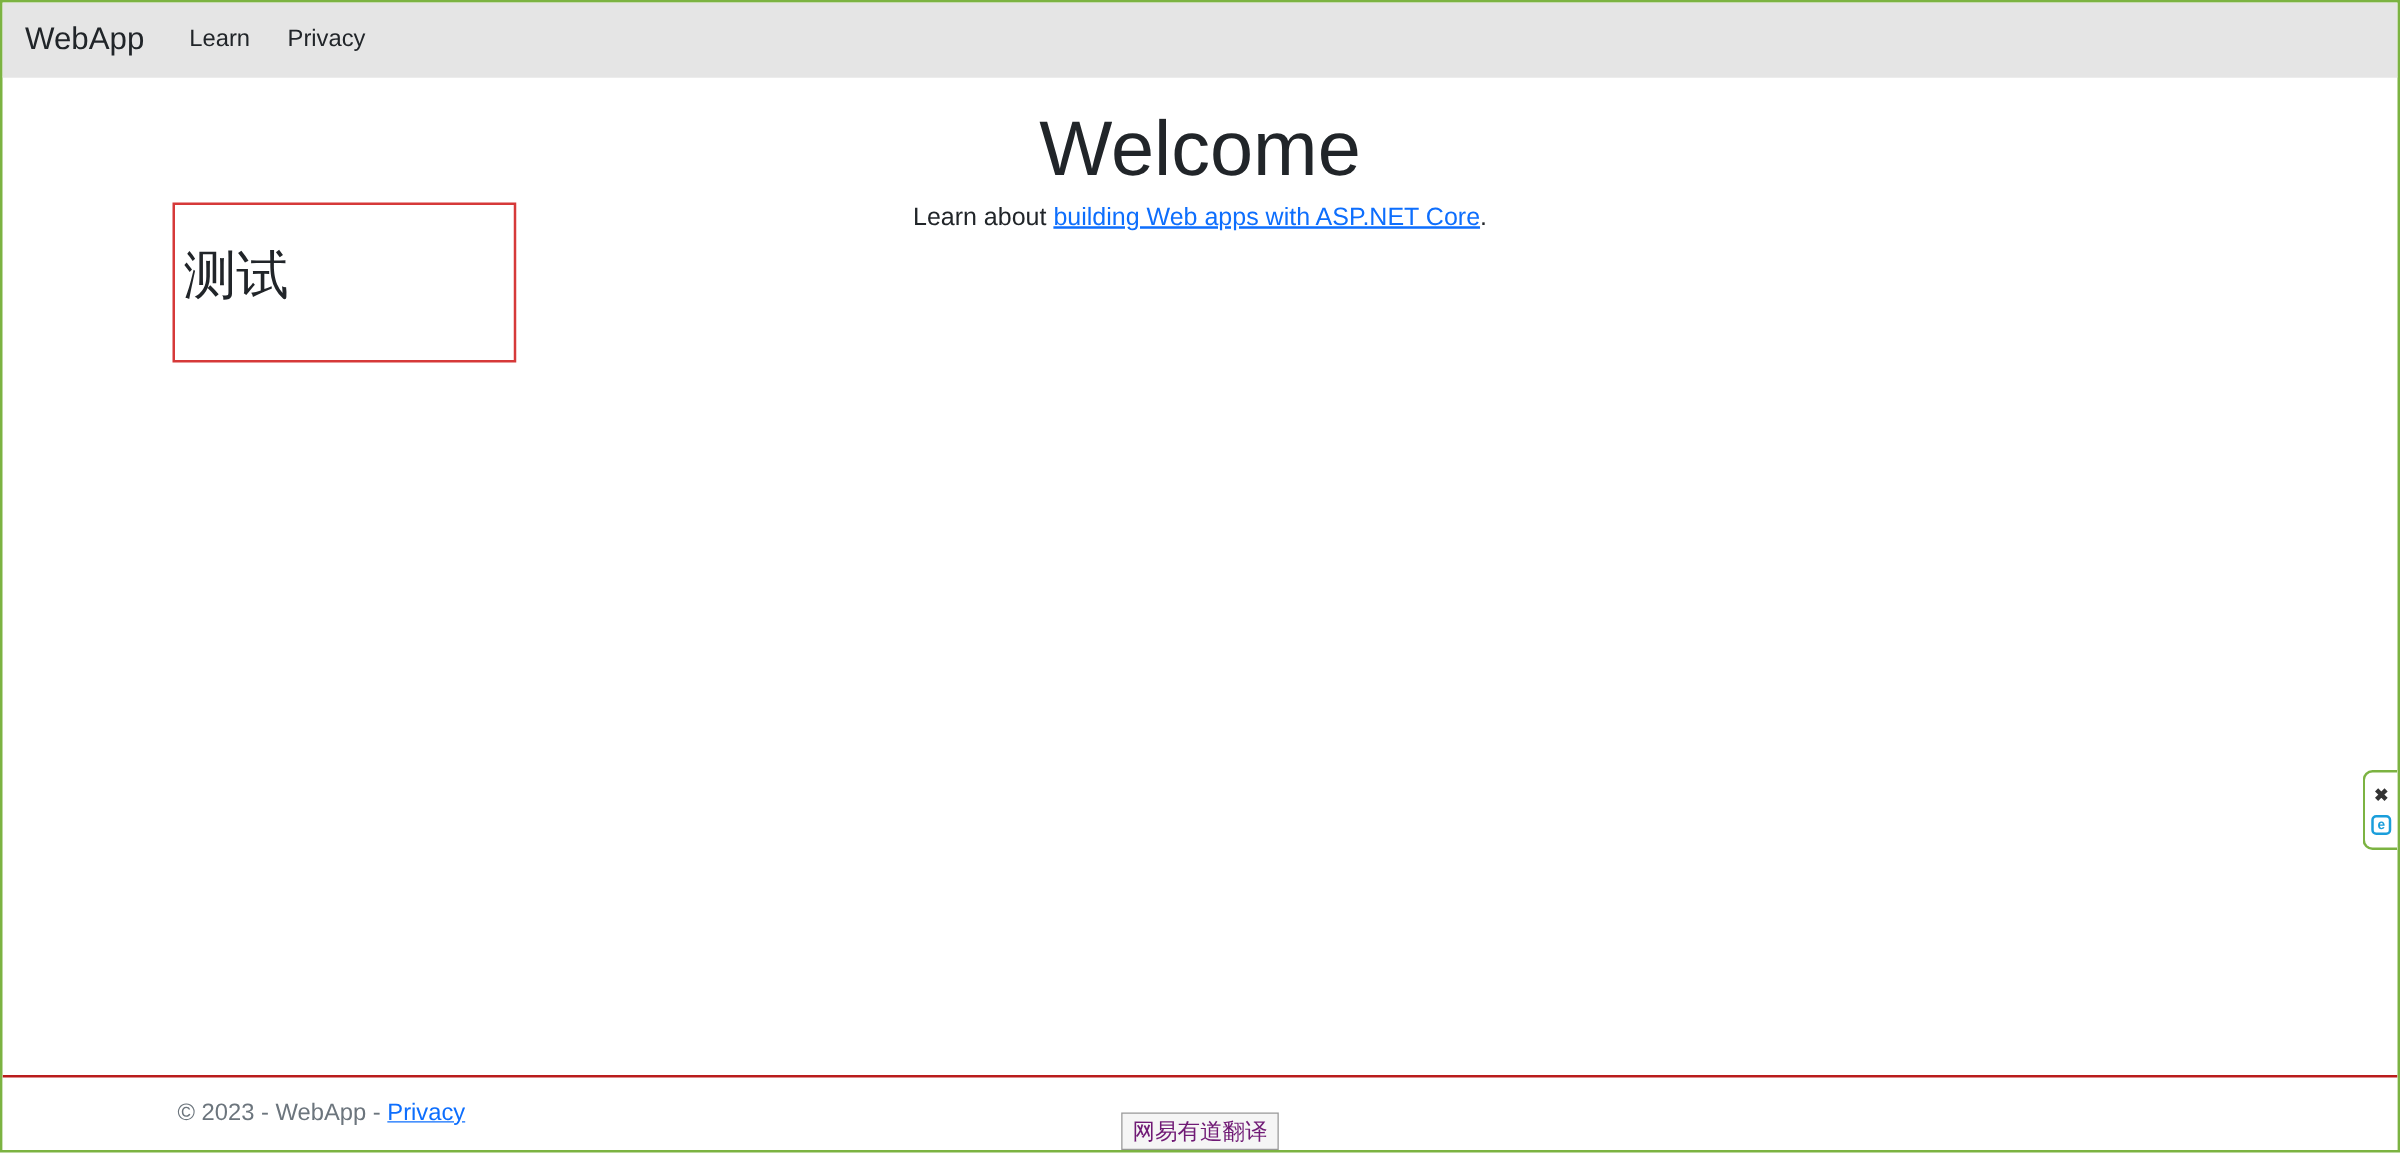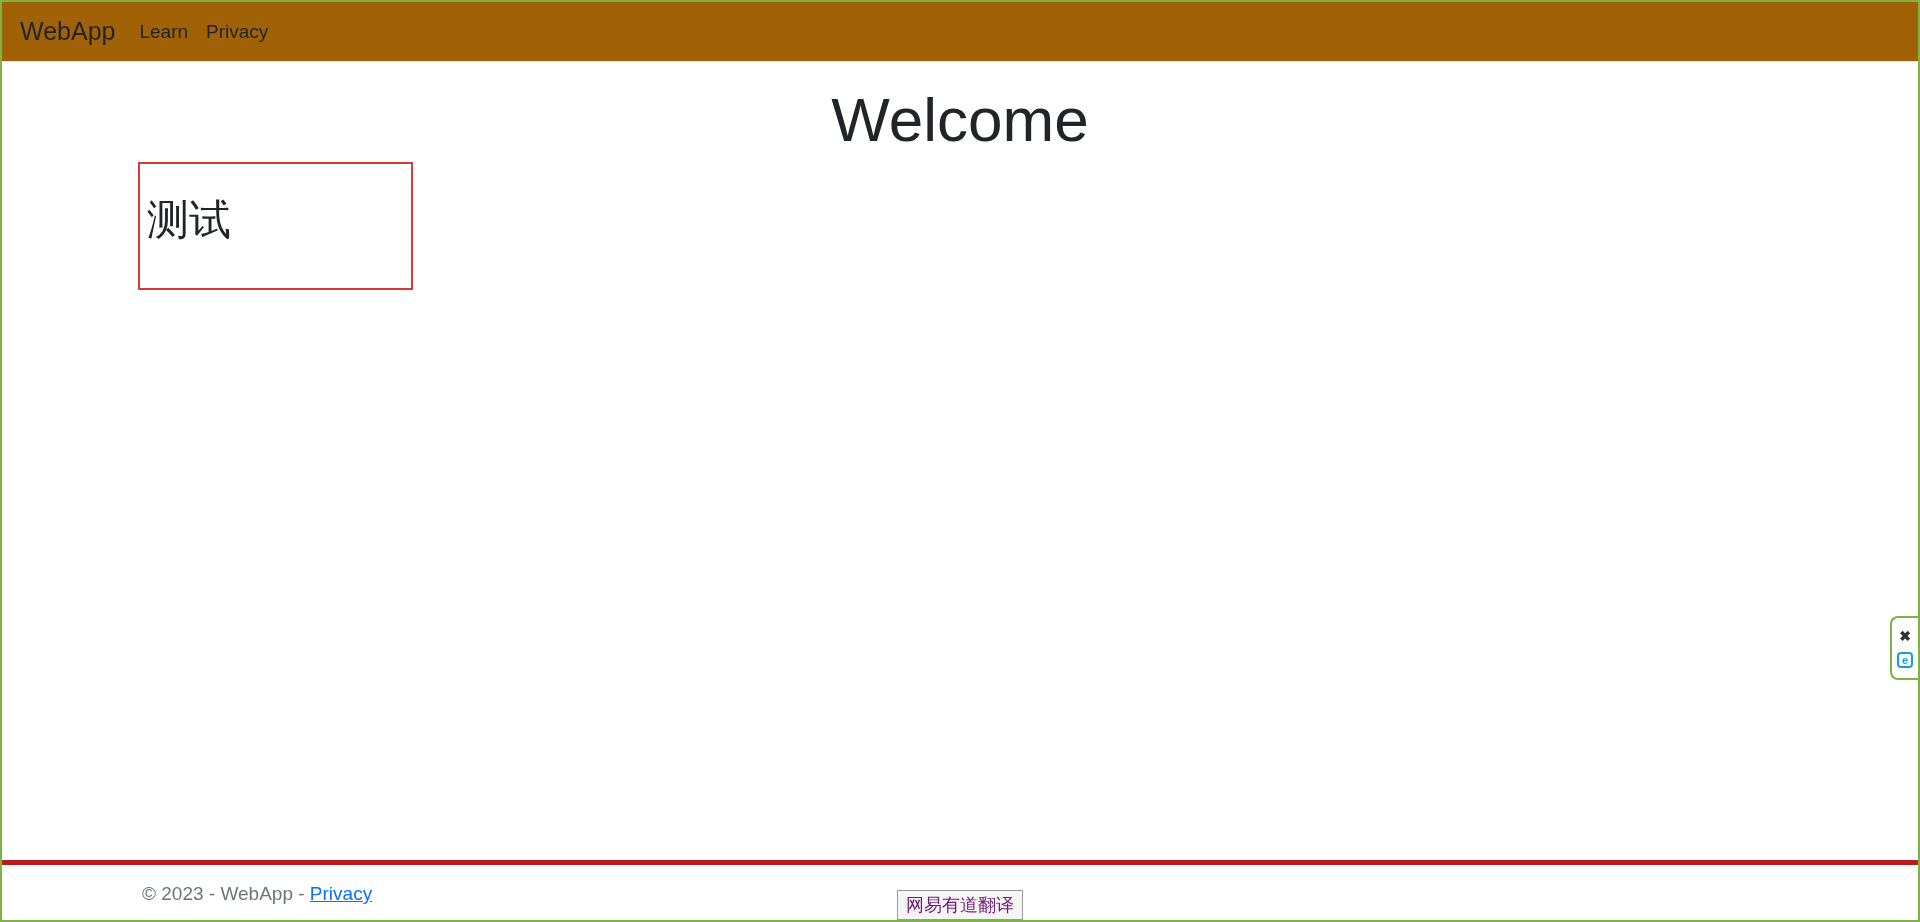--- a/index.html
+++ b/index.html
@@ -16,22 +16,23 @@
       height: 922px;
       position: relative;
       border: 2px solid #7cb342;
     }
     
     .navbar {
       display: flex;
       align-items: center;
       padding: 12px 18px;
       border-bottom: 1px solid #e5e5e5;
-      background: #a16207;
+      background: #e5e5e5;
       height: 60px;
+      gap: 12px;
     }
     
     .navbar-brand {
       font-size: 25px;
       font-weight: 400;
       color: #212529;
       margin-right: 24px;
       cursor: pointer;
     }
     
@@ -85,21 +86,21 @@
       font-weight: 400;
       color: #212529;
     }
     
     .footer {
       position: absolute;
       bottom: 0;
       left: 0;
       right: 0;
       height: 60px;
-      border-top: 5px solid #b91c1c;
+      border-top: 2px solid #b91c1c;
       padding: 18px 140px;
       background: #fff;
       font-size: 19px;
       color: #6c757d;
     }
     
     .footer a {
       color: #0d6efd;
       text-decoration: underline;
       cursor: pointer;
@@ -160,20 +161,23 @@
 <body>
 
 <nav class="navbar">
   <span class="navbar-brand">WebApp</span>
   <span class="nav-link">Learn</span>
   <span class="nav-link">Privacy</span>
 </nav>
 
 <div class="main-content">
   <h1 class="welcome-title">Welcome</h1>
+  <p class="subtitle">
+    <span>Learn about </span><a>building Web apps with ASP.NET Core</a><span>.</span>
+  </p>
 
   <div class="test-box">
     <span class="test-box-text">测试</span>
   </div>
 </div>
 
 <footer class="footer">
   <span>© 2023 - WebApp - </span><a>Privacy</a>
 </footer>
 

